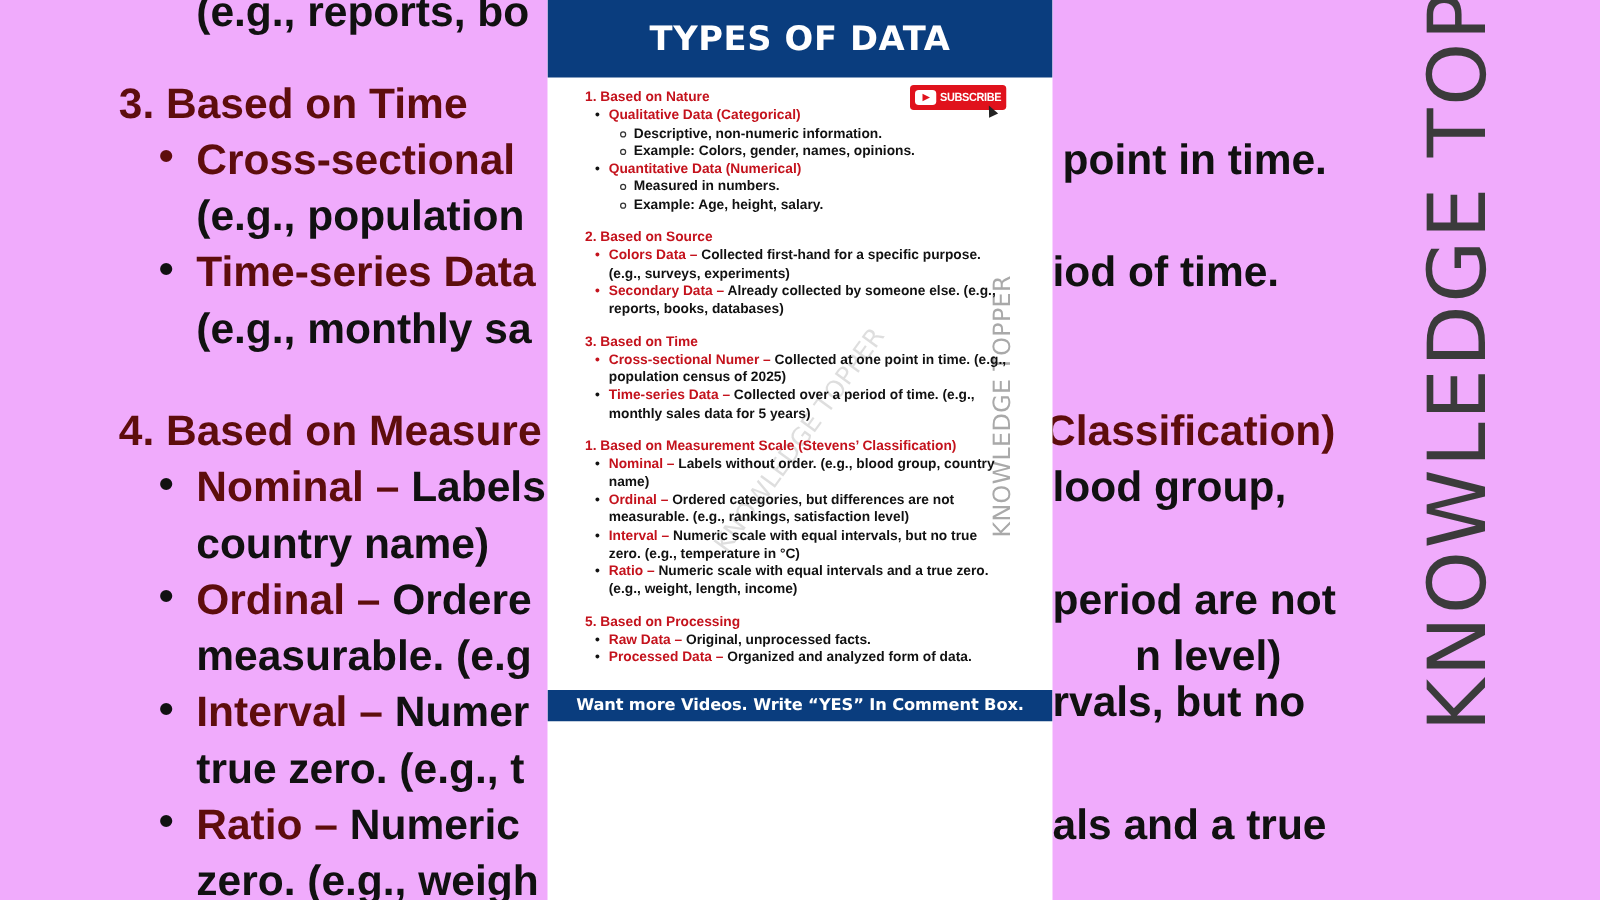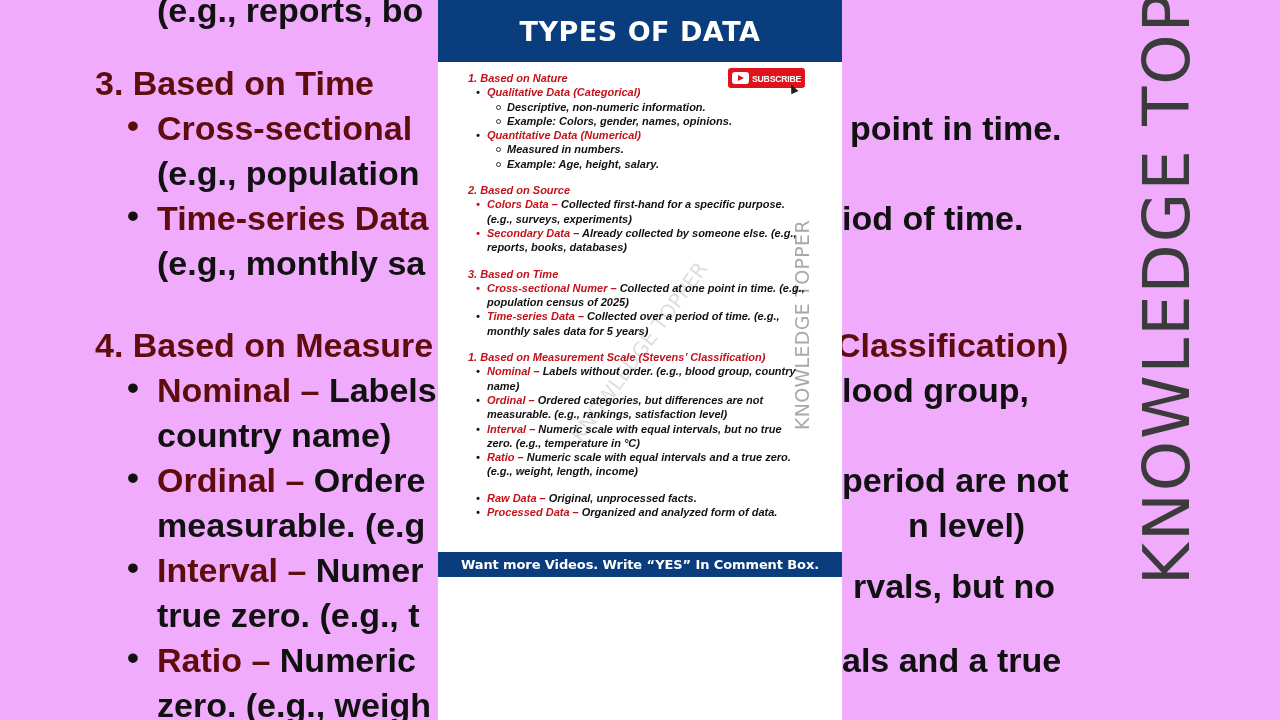--- a/index.html
+++ b/index.html
@@ -29,21 +29,21 @@
     position: absolute; left: 438px; top: 0; width: 404px; height: 720px; background: #ffffff; overflow: hidden;
   }
   .header {
     position: absolute; left: 0; top: 0; width: 404px; height: 62px; background: #0a3d7e;
     display: flex; align-items: center; justify-content: center;
   }
   .header-title {
     color: #ffffff; font-family: "DejaVu Sans", sans-serif; font-weight: bold; font-size: 27px; letter-spacing: 0.5px;
   }
 
-  .content { position: absolute; left: 30px; top: 71px; width: 340px; font-style: italic; }
+  .content { position: absolute; left: 30px; top: 71px; width: 340px; }
   .section { margin-bottom: 12px; }
   .sec-title { color: #c4121c; font-weight: bold; font-size: 11px; line-height: 14.3px; }
   .item { position: relative; padding-left: 19px; font-size: 11px; line-height: 14.3px; font-weight: bold; color: #111; }
   .item .bullet { position: absolute; left: 8px; top: 0; color: #111; font-size: 11px; }
   .item .bullet.red { color: #c4121c; }
   .item .term { color: #c4121c; }
   .sub { position: relative; padding-left: 39px; font-size: 11px; line-height: 14.3px; font-weight: bold; color: #111; }
   .sub .circle {
     position: absolute; left: 28px; top: 5px; width: 5px; height: 5px; border: 1px solid #333; border-radius: 50%;
   }
@@ -110,21 +110,21 @@
     <div class="bg-text" style="left: 157px; top: 593px;"><span>true zero. (e.g., t</span></div>
     <span class="bg-bullet" style="left: 127px; top: 638px;">•</span>
     <div class="bg-text" style="left: 157px; top: 638px;"><span class="bg-red">Ratio –</span><span> Numeric</span></div>
     <div class="bg-text" style="left: 157px; top: 683px;"><span>zero. (e.g., weigh</span></div>
     <div class="bg-text" style="left: 850px; top: 106px;"><span>point in time.</span></div>
     <div class="bg-text" style="left: 842px; top: 196px;"><span>iod of time.</span></div>
     <div class="bg-text" style="left: 836px; top: 323px;"><span class="bg-red">Classification)</span></div>
     <div class="bg-text" style="left: 842px; top: 368px;"><span>lood group,</span></div>
     <div class="bg-text" style="left: 842px; top: 458px;"><span>period are not</span></div>
     <div class="bg-text" style="left: 860px; top: 503px; margin-left: 48px;"><span>n level)</span></div>
-    <div class="bg-text" style="left: 842px; top: 564px; margin-left: 11px;"><span>rvals, but no</span></div>
+    <div class="bg-text" style="left: 842px; top: 540px;"><span>rvals, but no</span></div>
     <div class="bg-text" style="left: 842px; top: 638px;"><span>als and a true</span></div>
     <div class="bg-watermark">KNOWLEDGE TOPPER</div>
   </div>
 
 <div class="card">
   <div class="header">
     <span class="header-title">TYPES OF DATA</span>
   </div>
 
   <div class="diag-watermark">KNOWLEDGE TOPPER</div>
@@ -204,20 +204,21 @@
         <span class="bullet">•</span>
         <span class="term">Interval –</span><span> Numeric scale with equal intervals, but no true zero. (e.g., temperature in °C)</span>
       </div>
       <div class="item">
         <span class="bullet">•</span>
         <span class="term">Ratio –</span><span> Numeric scale with equal intervals and a true zero. (e.g., weight, length, income)</span>
       </div>
     </div>
 
     <div class="section">
+      <div class="sec-title">5. Based on Processing</div>
       <div class="item">
         <span class="bullet">•</span>
         <span class="term">Raw Data –</span><span> Original, unprocessed facts.</span>
       </div>
       <div class="item">
         <span class="bullet">•</span>
         <span class="term">Processed Data –</span><span> Organized and analyzed form of data.</span>
       </div>
     </div>
   </div>

